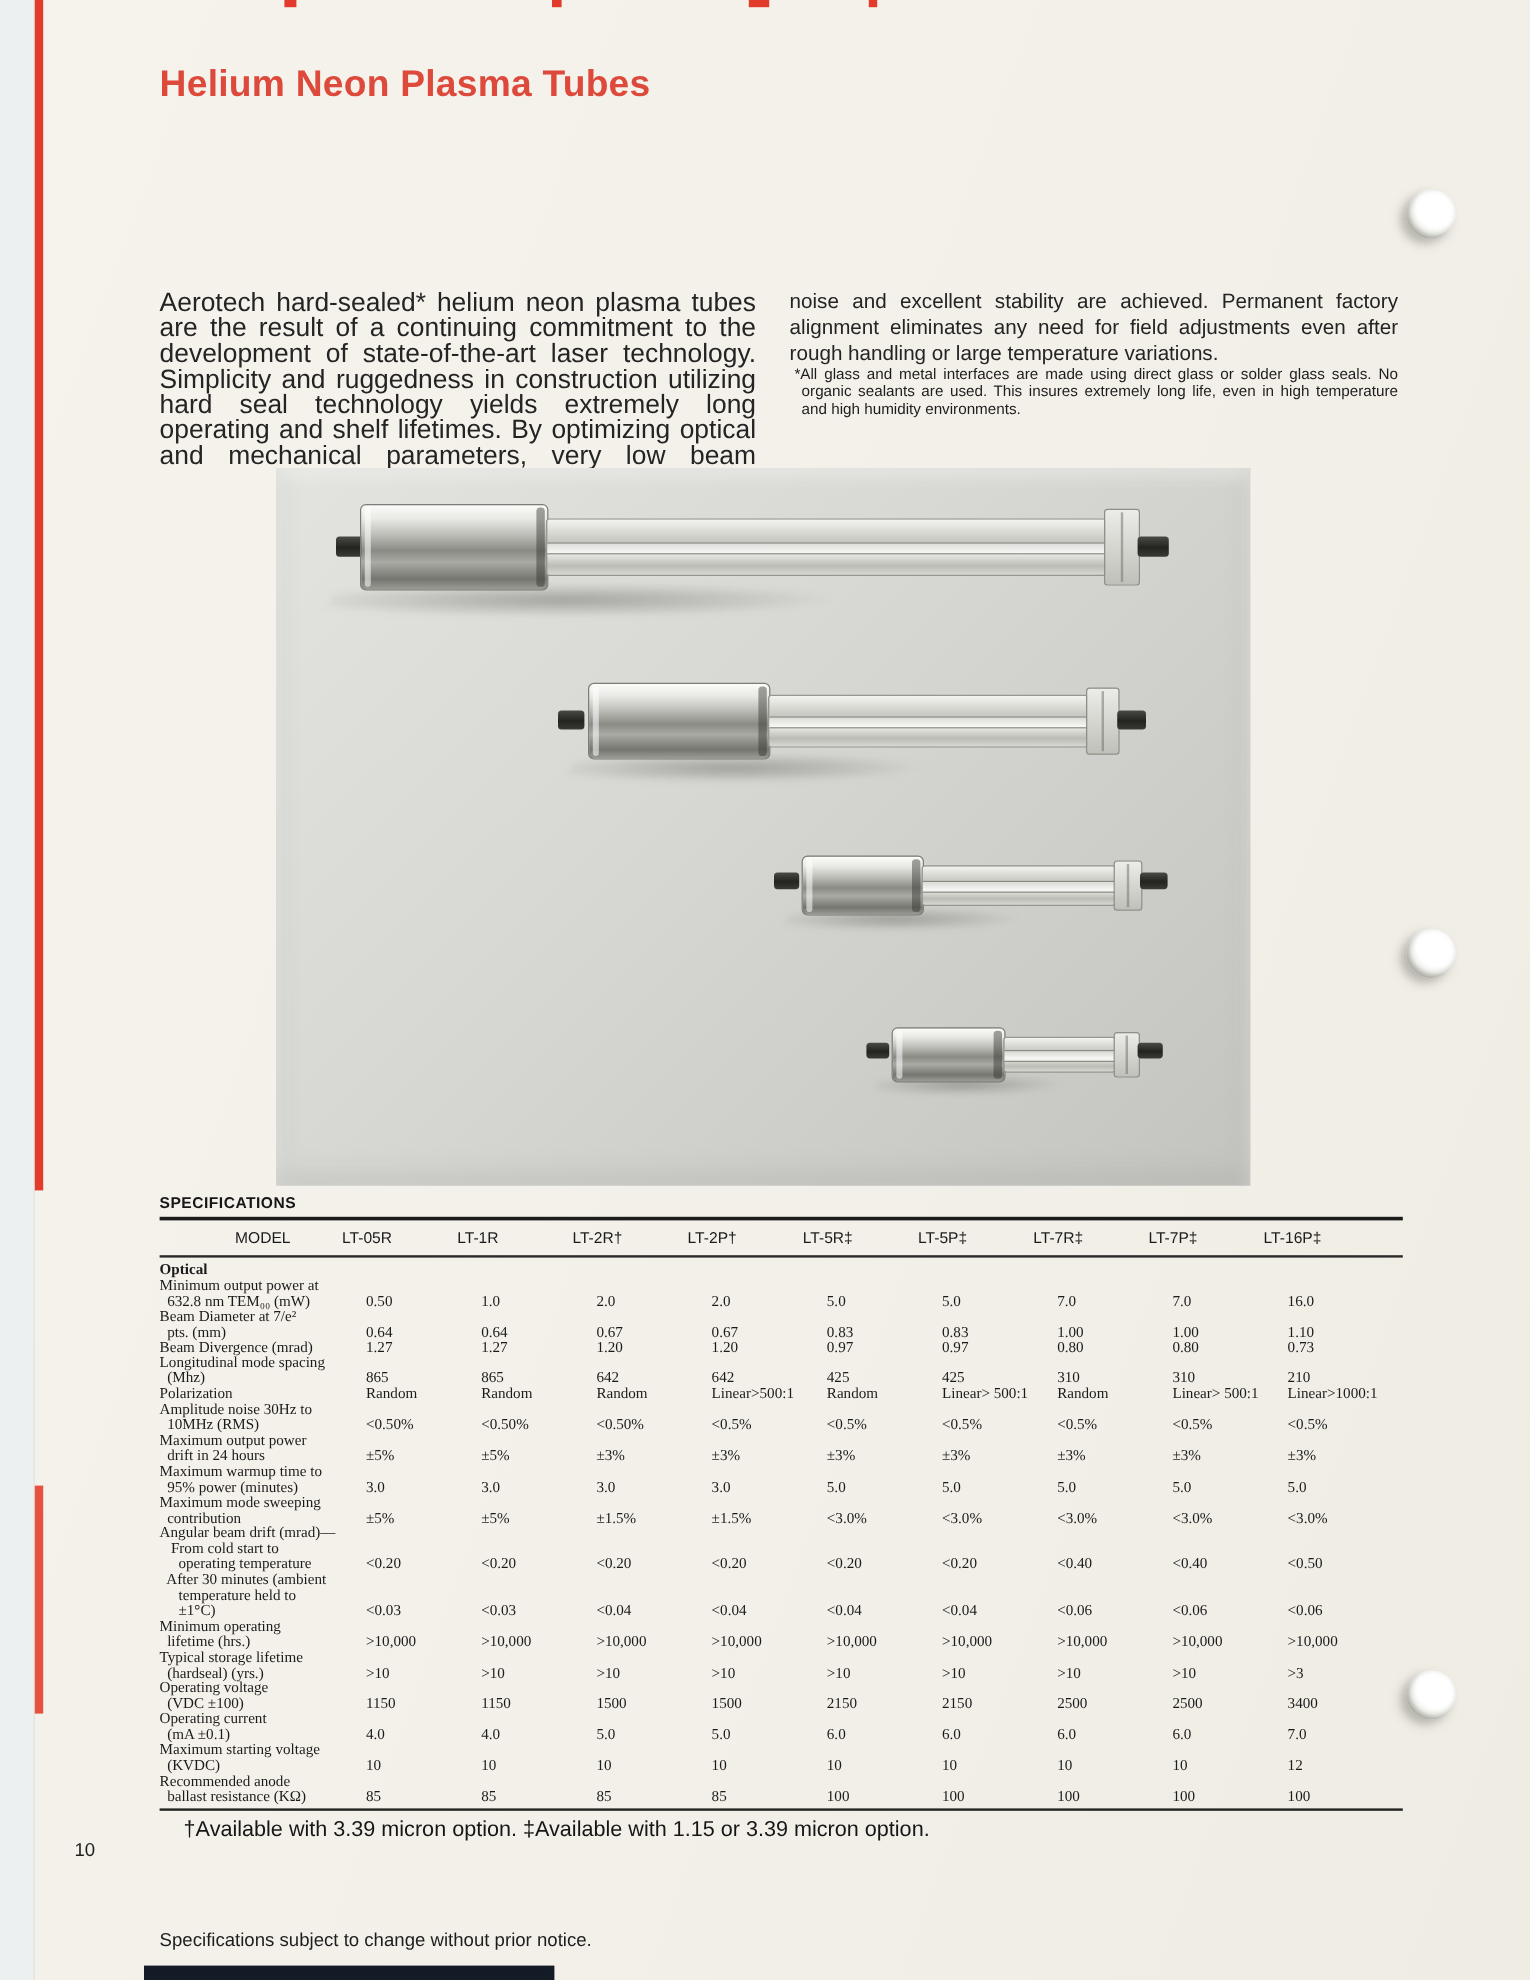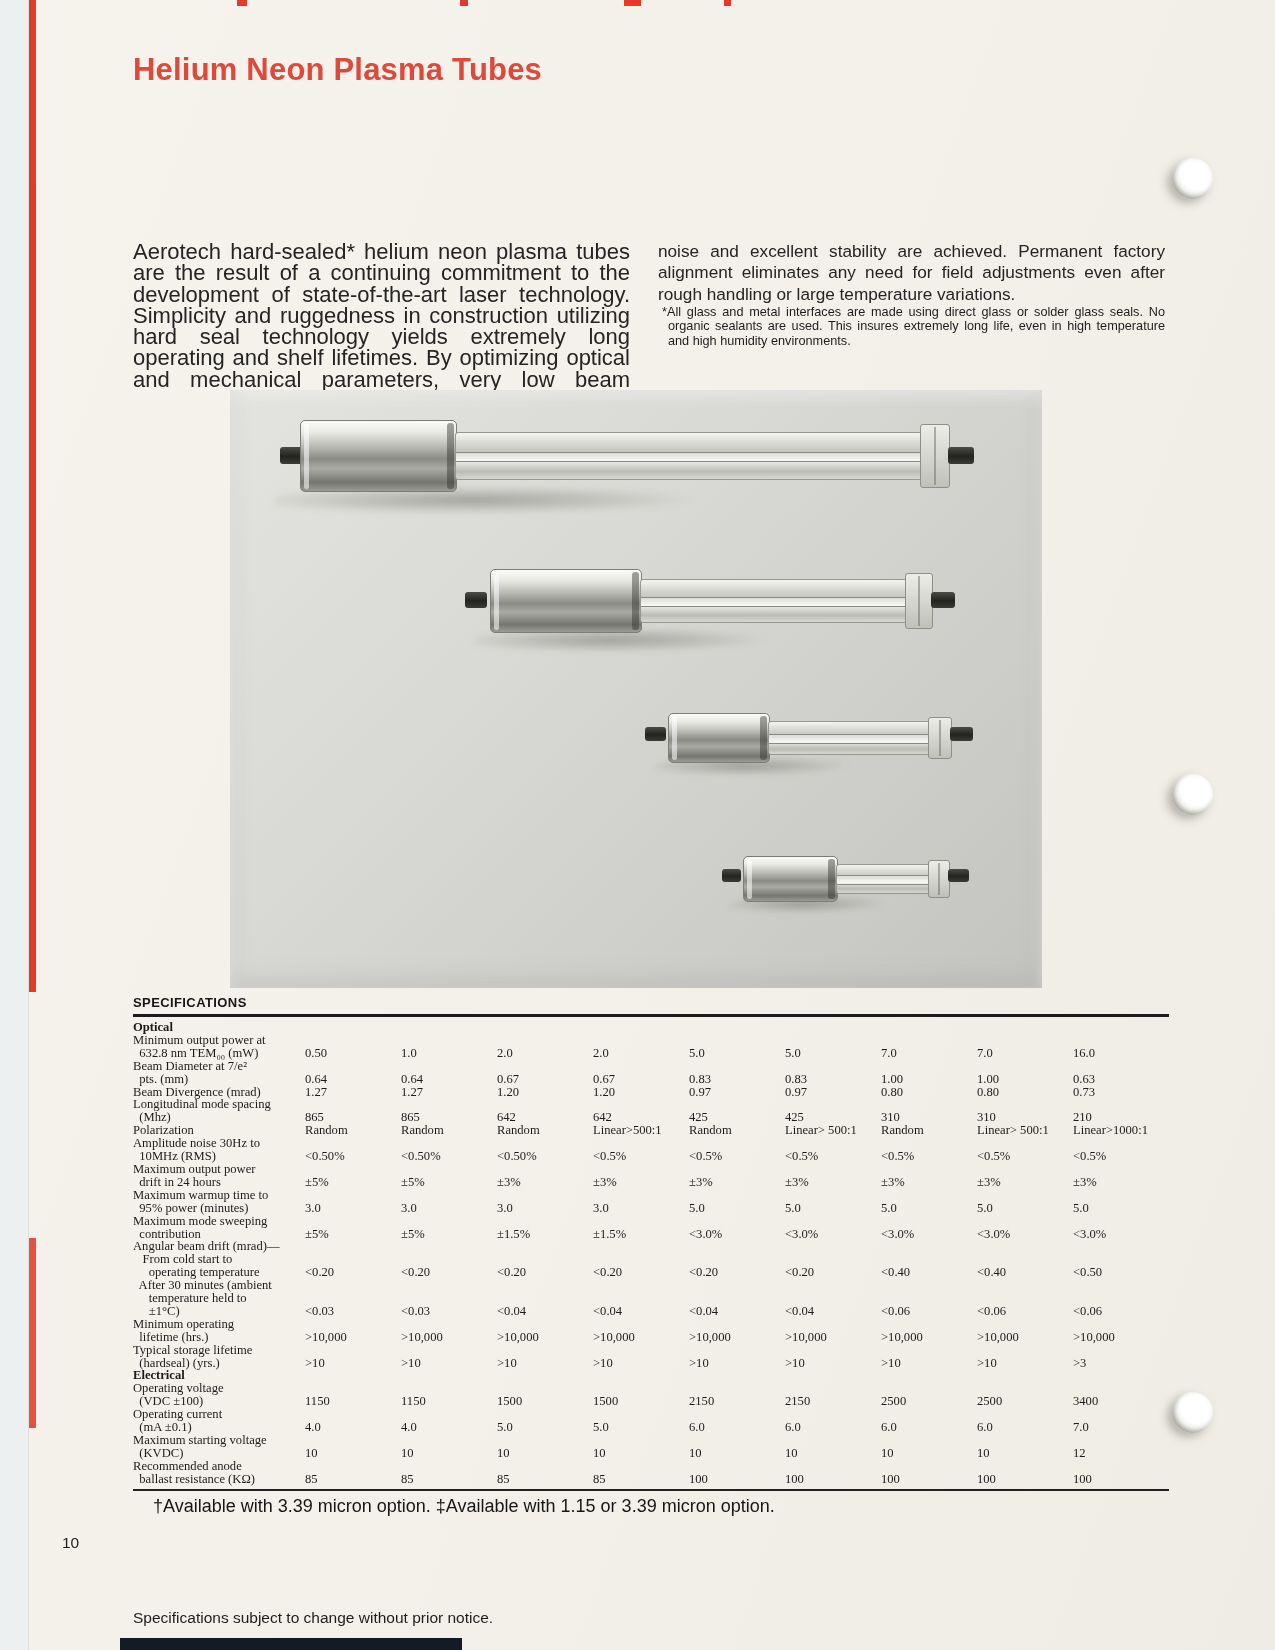--- a/index.html
+++ b/index.html
@@ -126,20 +126,32 @@
     <div class="glass" style="left:114px;top:11px;width:92px;height:28px;"></div>
     <div class="flange" style="left:206px;top:7px;width:20px;height:36px;"></div>
     <div class="pin" style="left:226px;top:16px;width:21px;height:13px;"></div>
   </div>
 </div>
 
 <div class="spec-heading">SPECIFICATIONS</div>
 
 <div class="spec-table">
   <div class="thick-rule"></div>
+  <div class="theader">
+      <div class="hcell0">MODEL</div>
+      <div class="hcell">LT-05R</div>
+      <div class="hcell">LT-1R</div>
+      <div class="hcell">LT-2R†</div>
+      <div class="hcell">LT-2P†</div>
+      <div class="hcell">LT-5R‡</div>
+      <div class="hcell">LT-5P‡</div>
+      <div class="hcell">LT-7R‡</div>
+      <div class="hcell">LT-7P‡</div>
+      <div class="hcell">LT-16P‡</div>
+    </div>
   <div class="tbody">
       <div class="trow section">
         <div class="lbl">Optical</div>
       </div>
       <div class="trow">
         <div class="lbl">Minimum output power at
   632.8 nm TEM₀₀ (mW)</div>
         <div class="val">0.50</div>
         <div class="val">1.0</div>
         <div class="val">2.0</div>
@@ -154,21 +166,21 @@
         <div class="lbl">Beam Diameter at 7/e²
   pts. (mm)</div>
         <div class="val">0.64</div>
         <div class="val">0.64</div>
         <div class="val">0.67</div>
         <div class="val">0.67</div>
         <div class="val">0.83</div>
         <div class="val">0.83</div>
         <div class="val">1.00</div>
         <div class="val">1.00</div>
-        <div class="val">0.63</div>
+        <div class="val">1.10</div>
       </div>
       <div class="trow">
         <div class="lbl">Beam Divergence (mrad)</div>
         <div class="val">1.27</div>
         <div class="val">1.27</div>
         <div class="val">1.20</div>
         <div class="val">1.20</div>
         <div class="val">0.97</div>
         <div class="val">0.97</div>
         <div class="val">0.80</div>
@@ -299,23 +311,20 @@
         <div class="val">&gt;10</div>
         <div class="val">&gt;10</div>
         <div class="val">&gt;10</div>
         <div class="val">&gt;10</div>
         <div class="val">&gt;10</div>
         <div class="val">&gt;10</div>
         <div class="val">&gt;10</div>
         <div class="val">&gt;10</div>
         <div class="val">&gt;3</div>
       </div>
-      <div class="trow section">
-        <div class="lbl">Electrical</div>
-      </div>
       <div class="trow">
         <div class="lbl">Operating voltage
   (VDC ±100)</div>
         <div class="val">1150</div>
         <div class="val">1150</div>
         <div class="val">1500</div>
         <div class="val">1500</div>
         <div class="val">2150</div>
         <div class="val">2150</div>
         <div class="val">2500</div>

